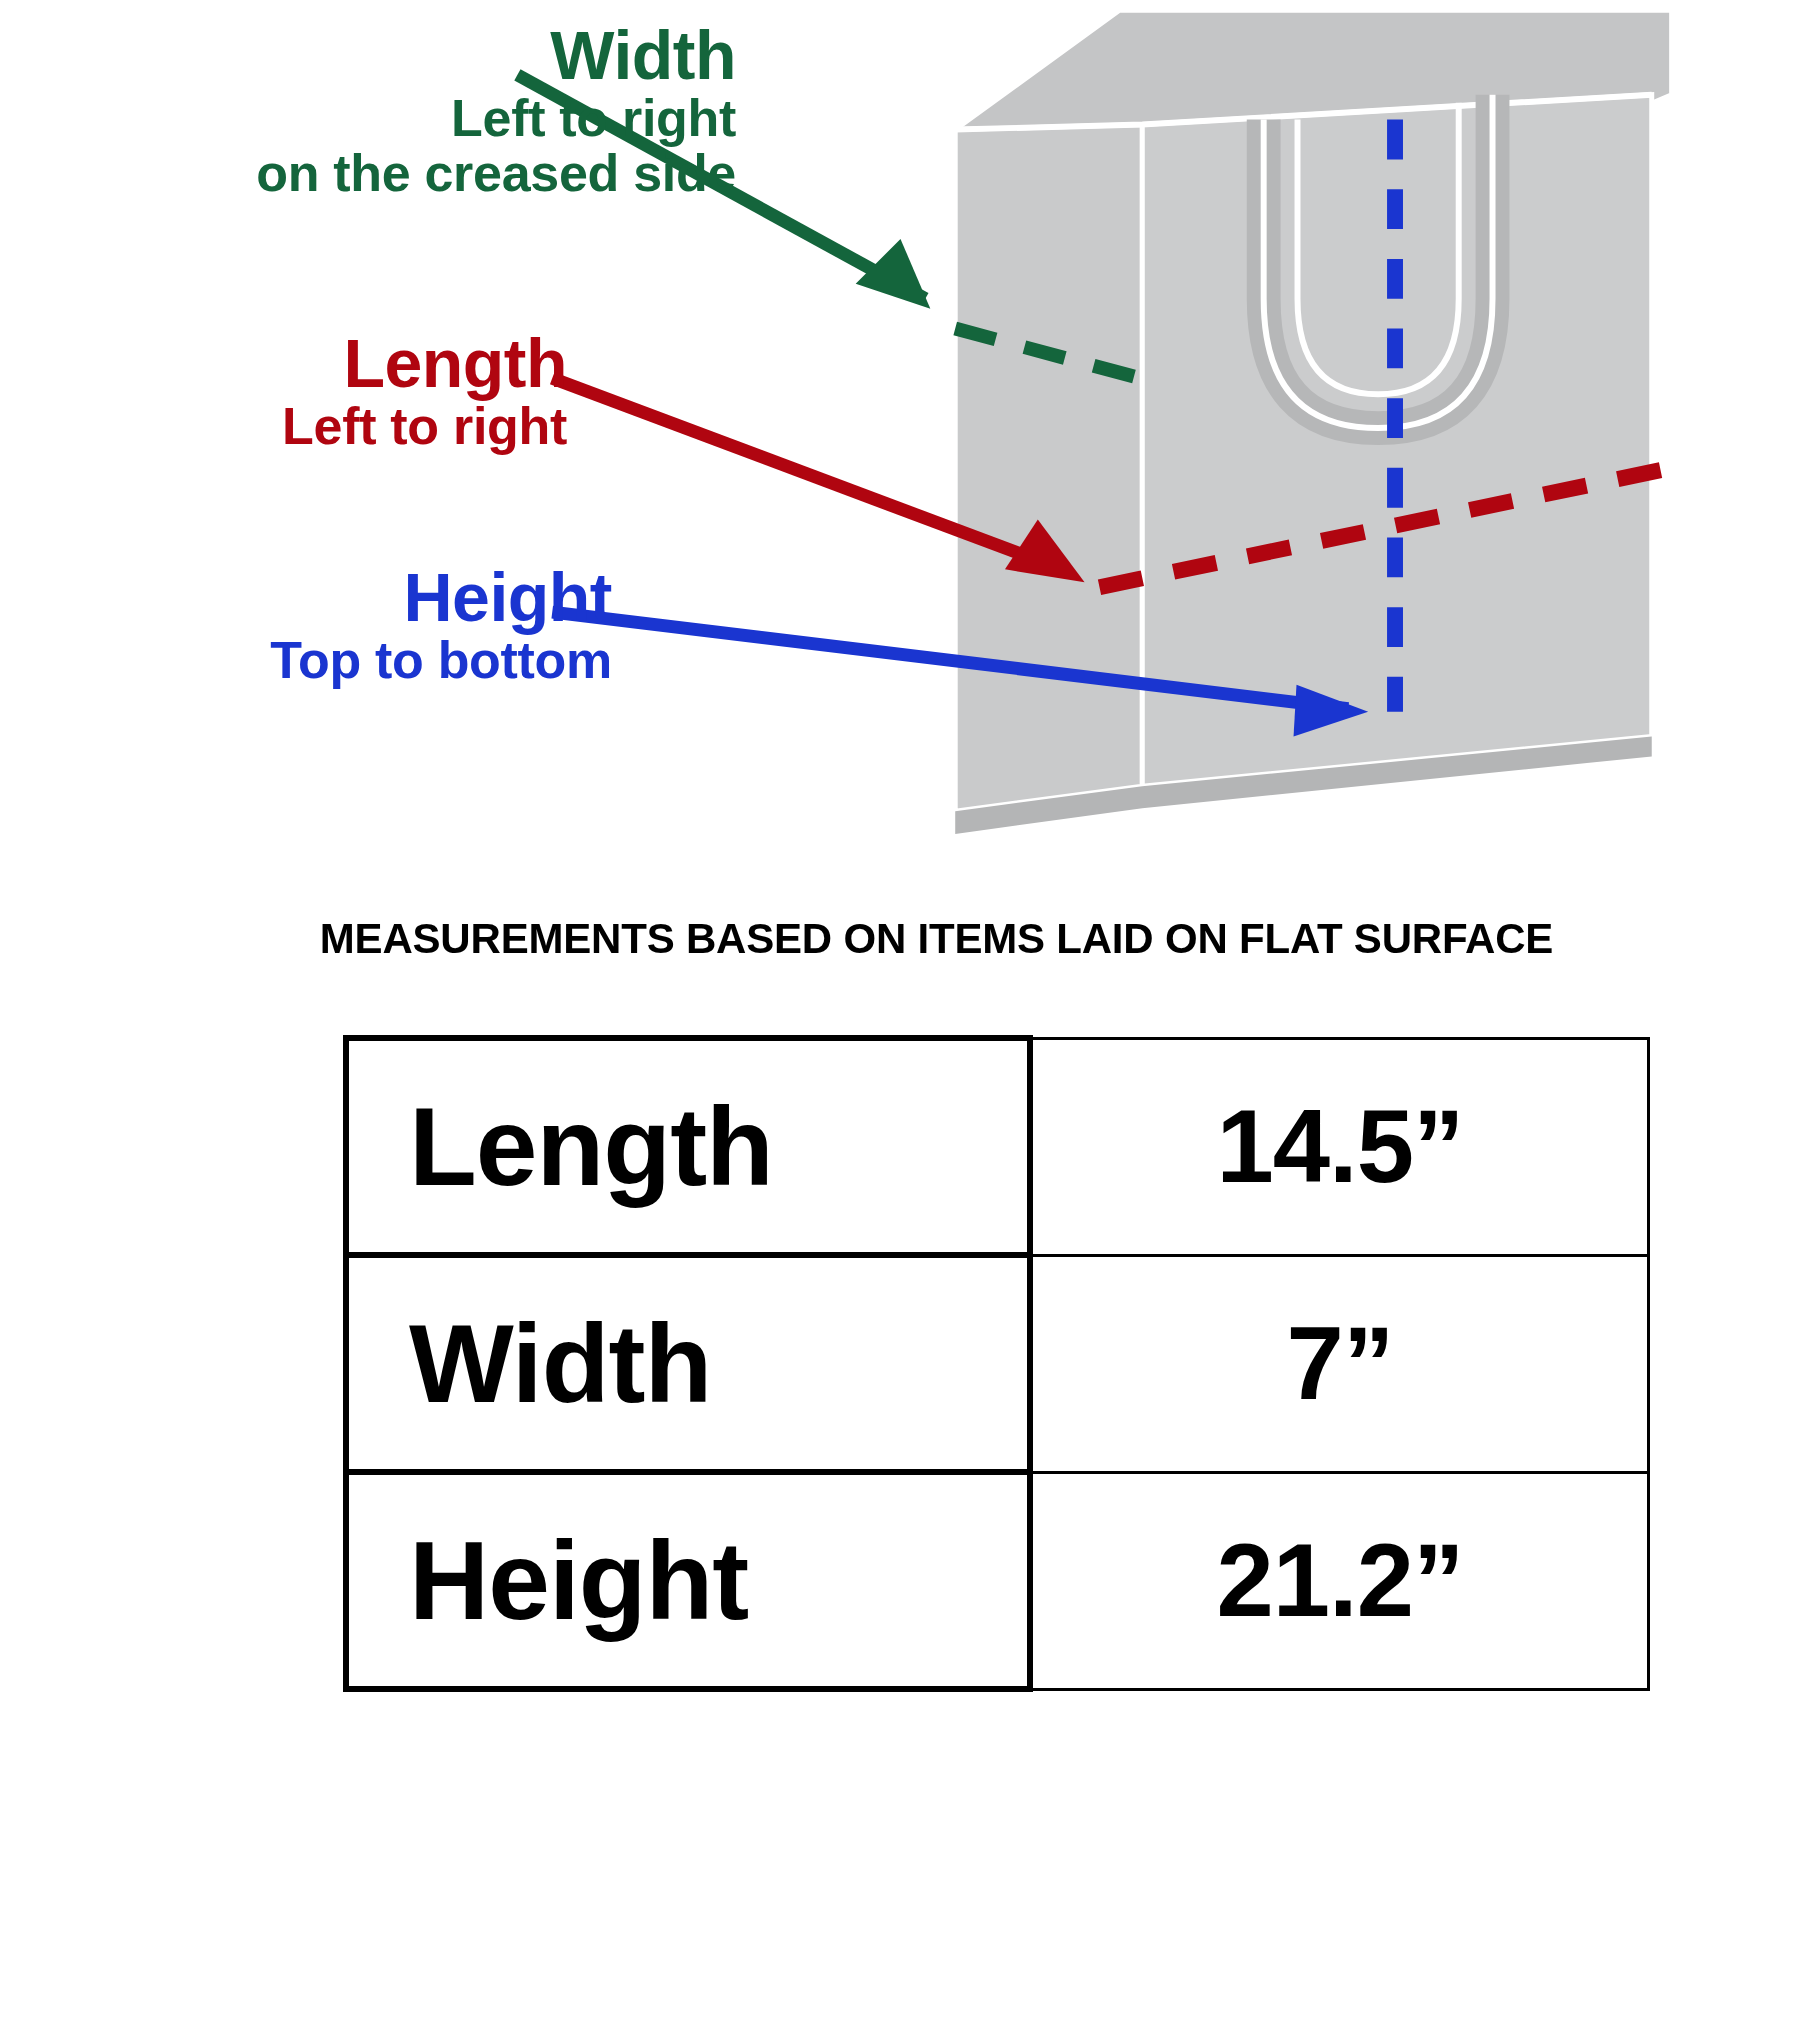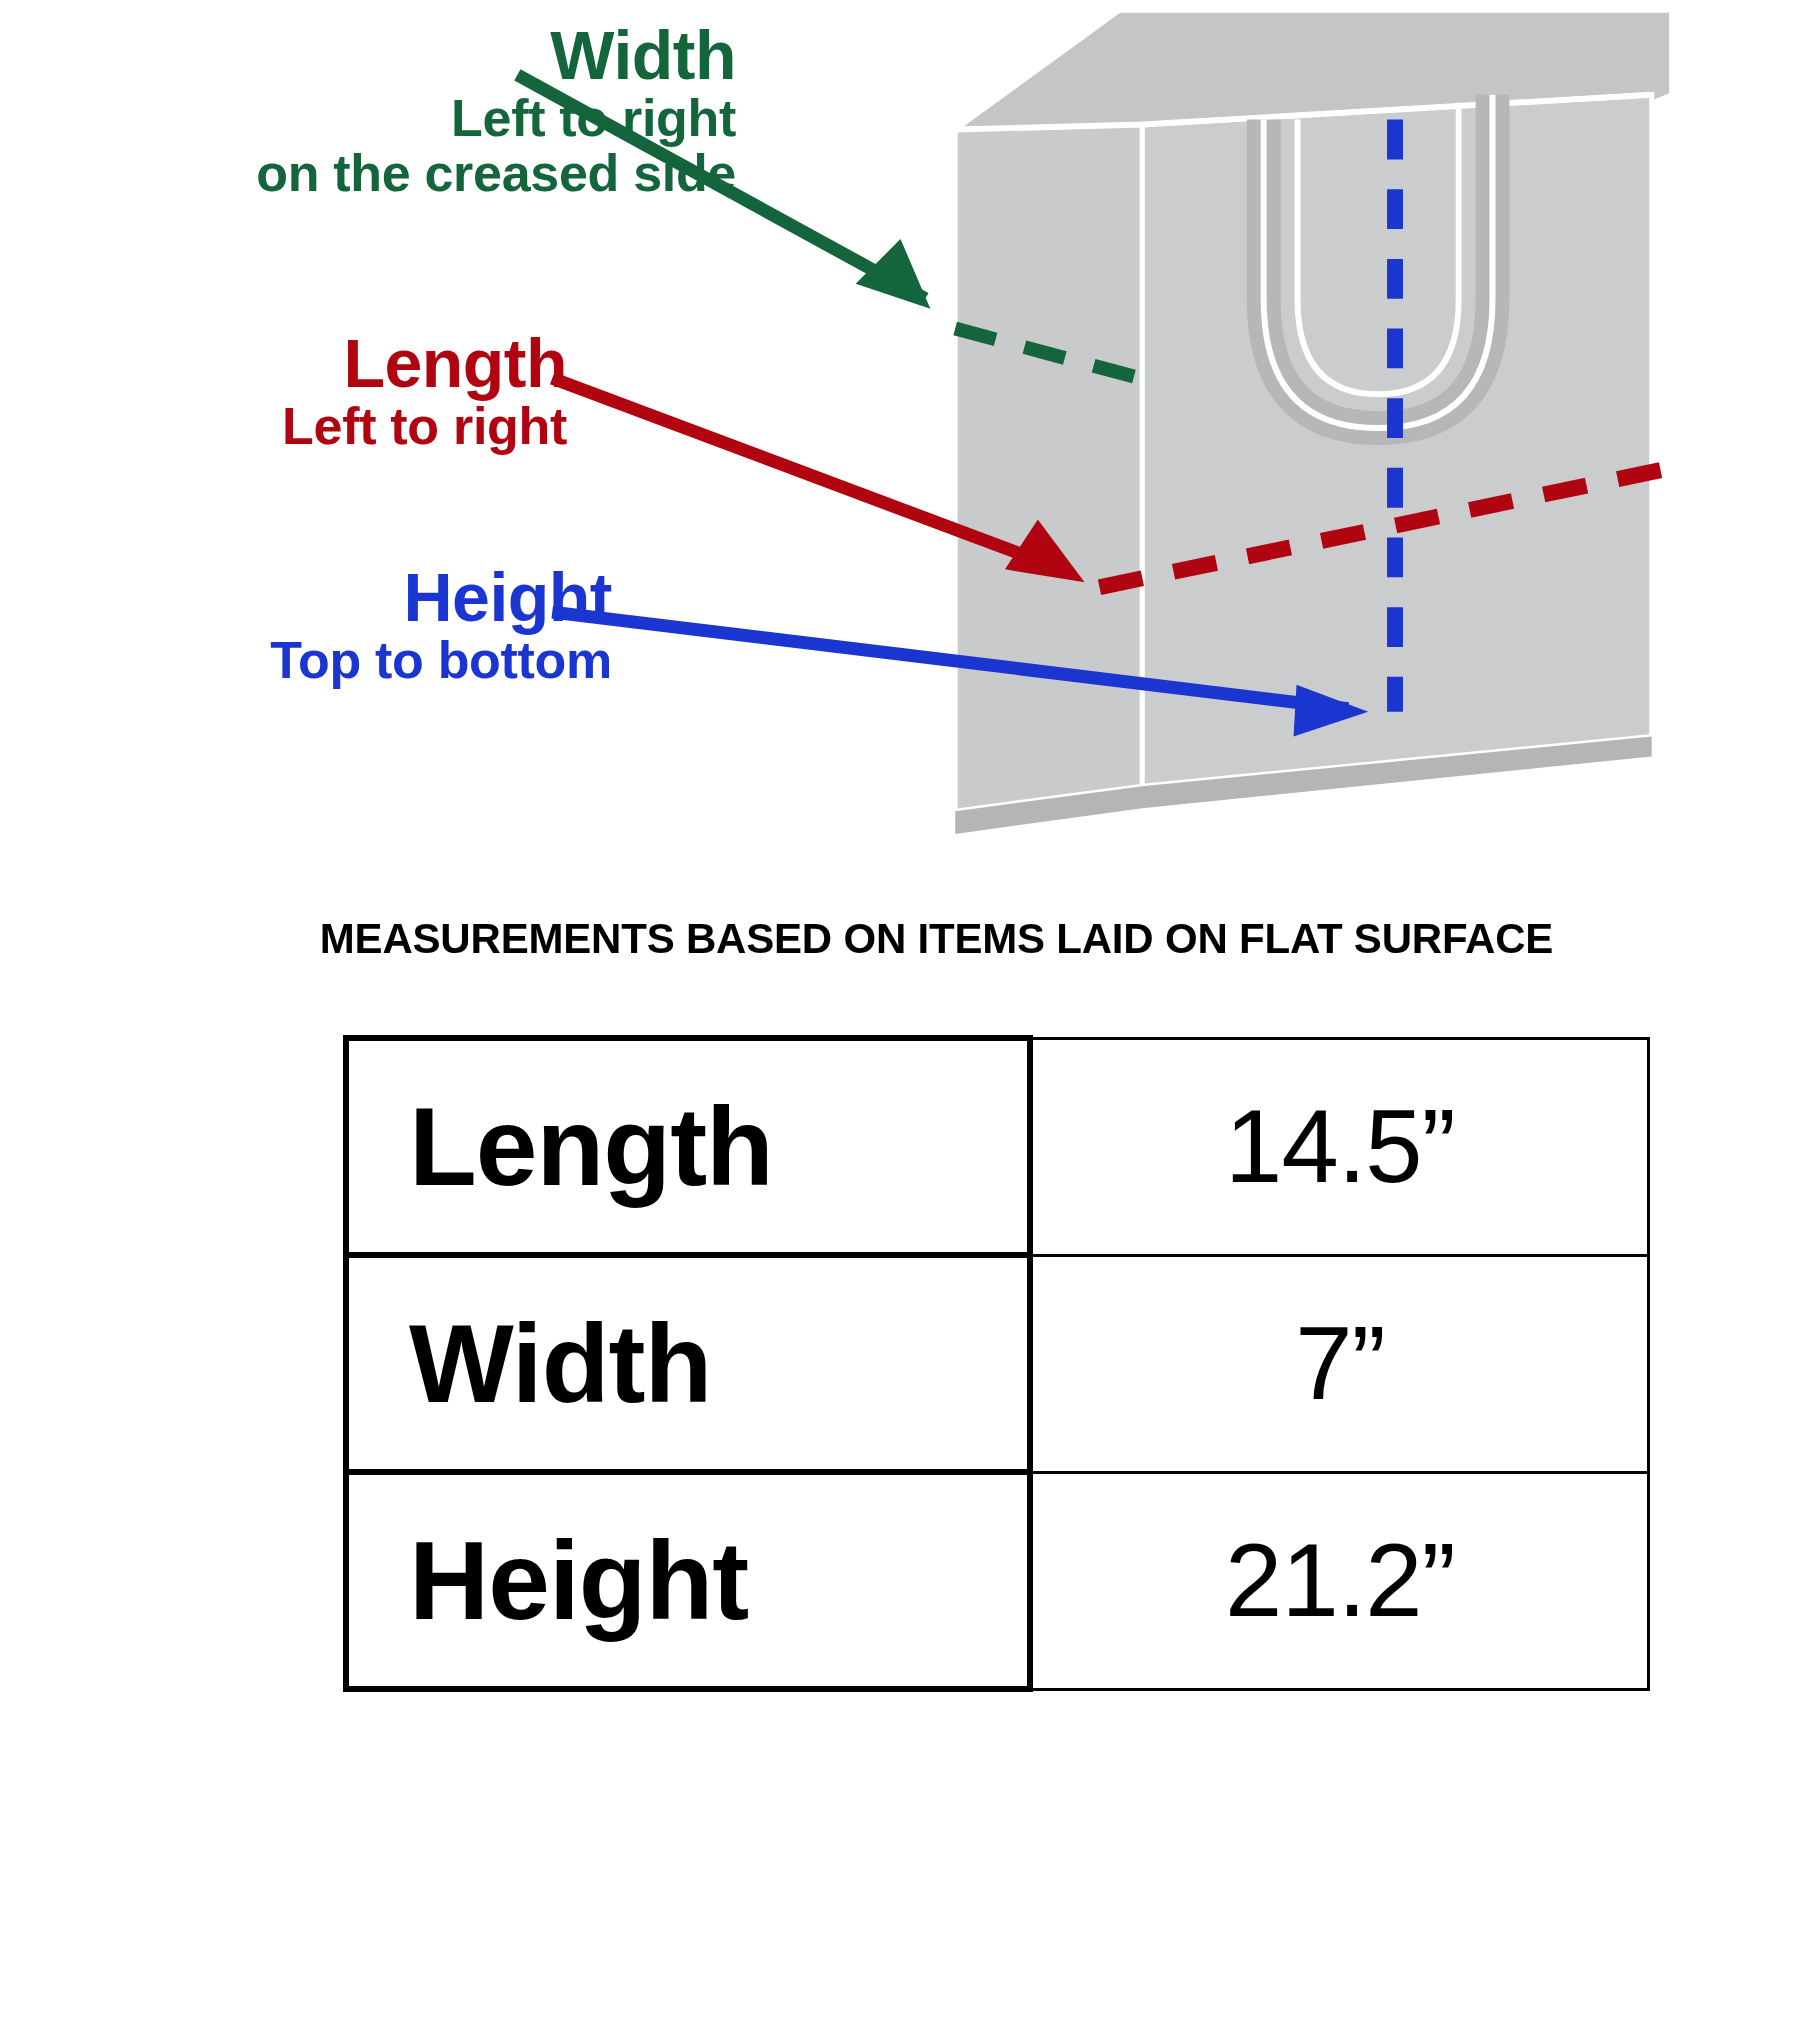--- a/index.html
+++ b/index.html
@@ -94,20 +94,21 @@
     left: 343px;
     top: 1035px;
     width: 1254px;
     border-collapse: collapse;
     table-layout: fixed;
   }
   #spec-table td {
     height: 209px;
     vertical-align: middle;
     background: #ffffff;
+    font-weight: bold;
   }
   #spec-table td.label-cell {
     width: 617px;
     border: 6px solid #000000;
     padding-left: 60px;
     font-size: 111px;
     font-weight: bold;
     color: #000000;
     letter-spacing: -1px;
   }

